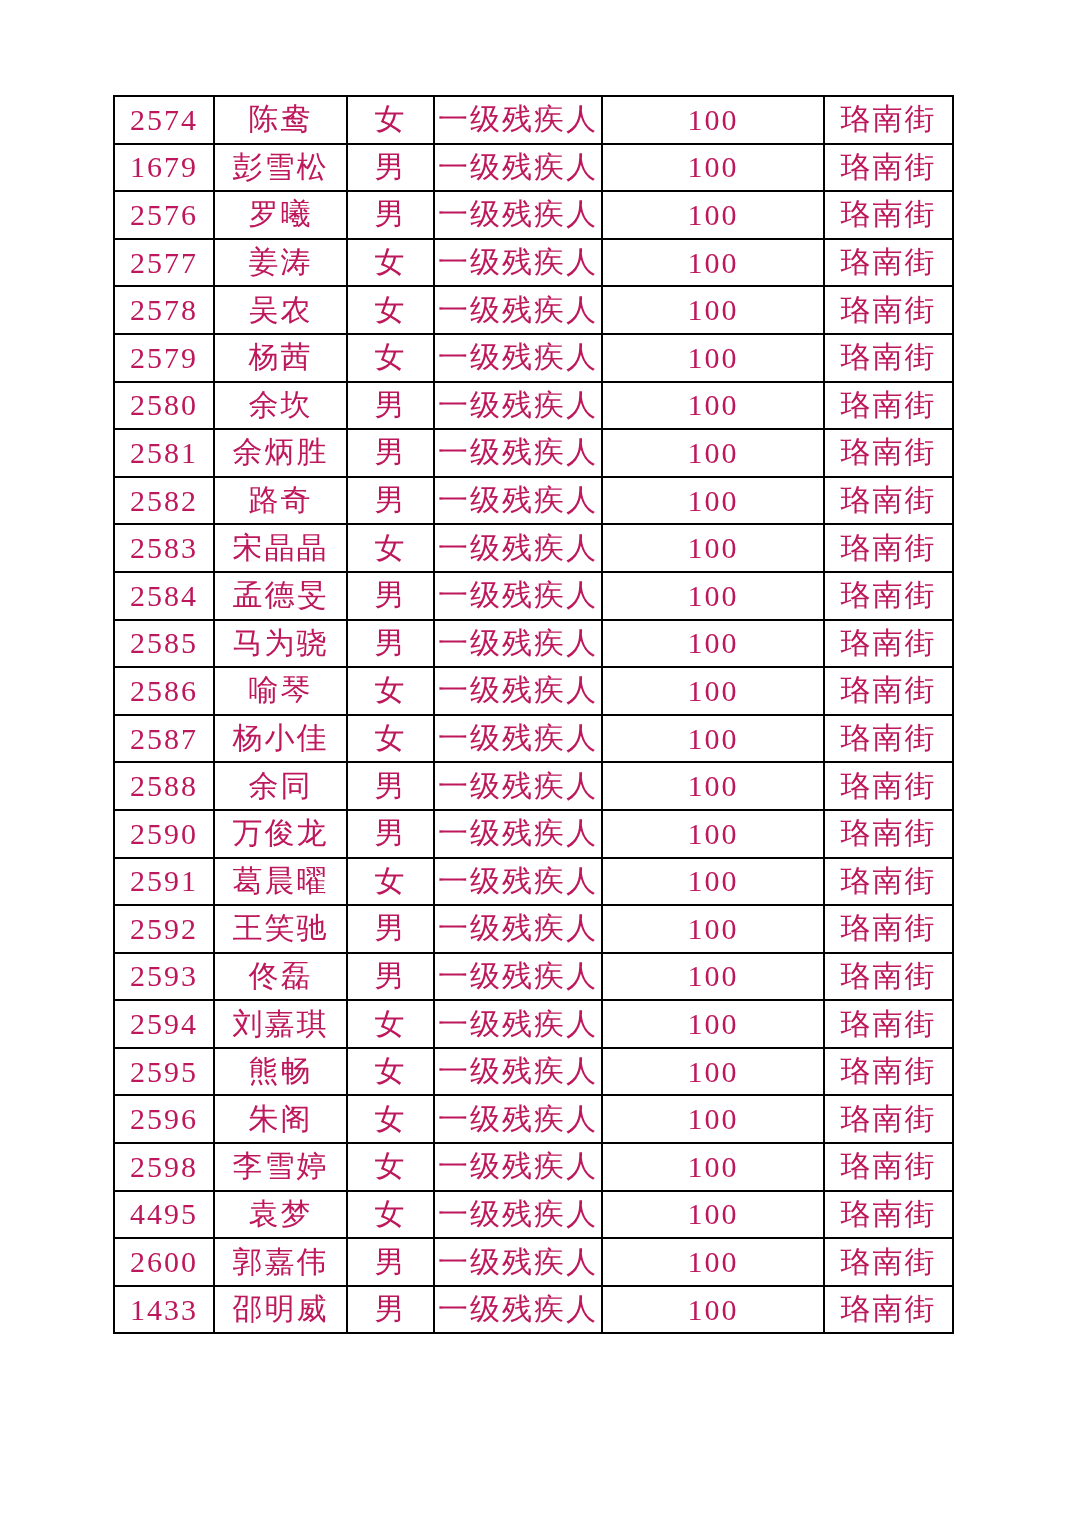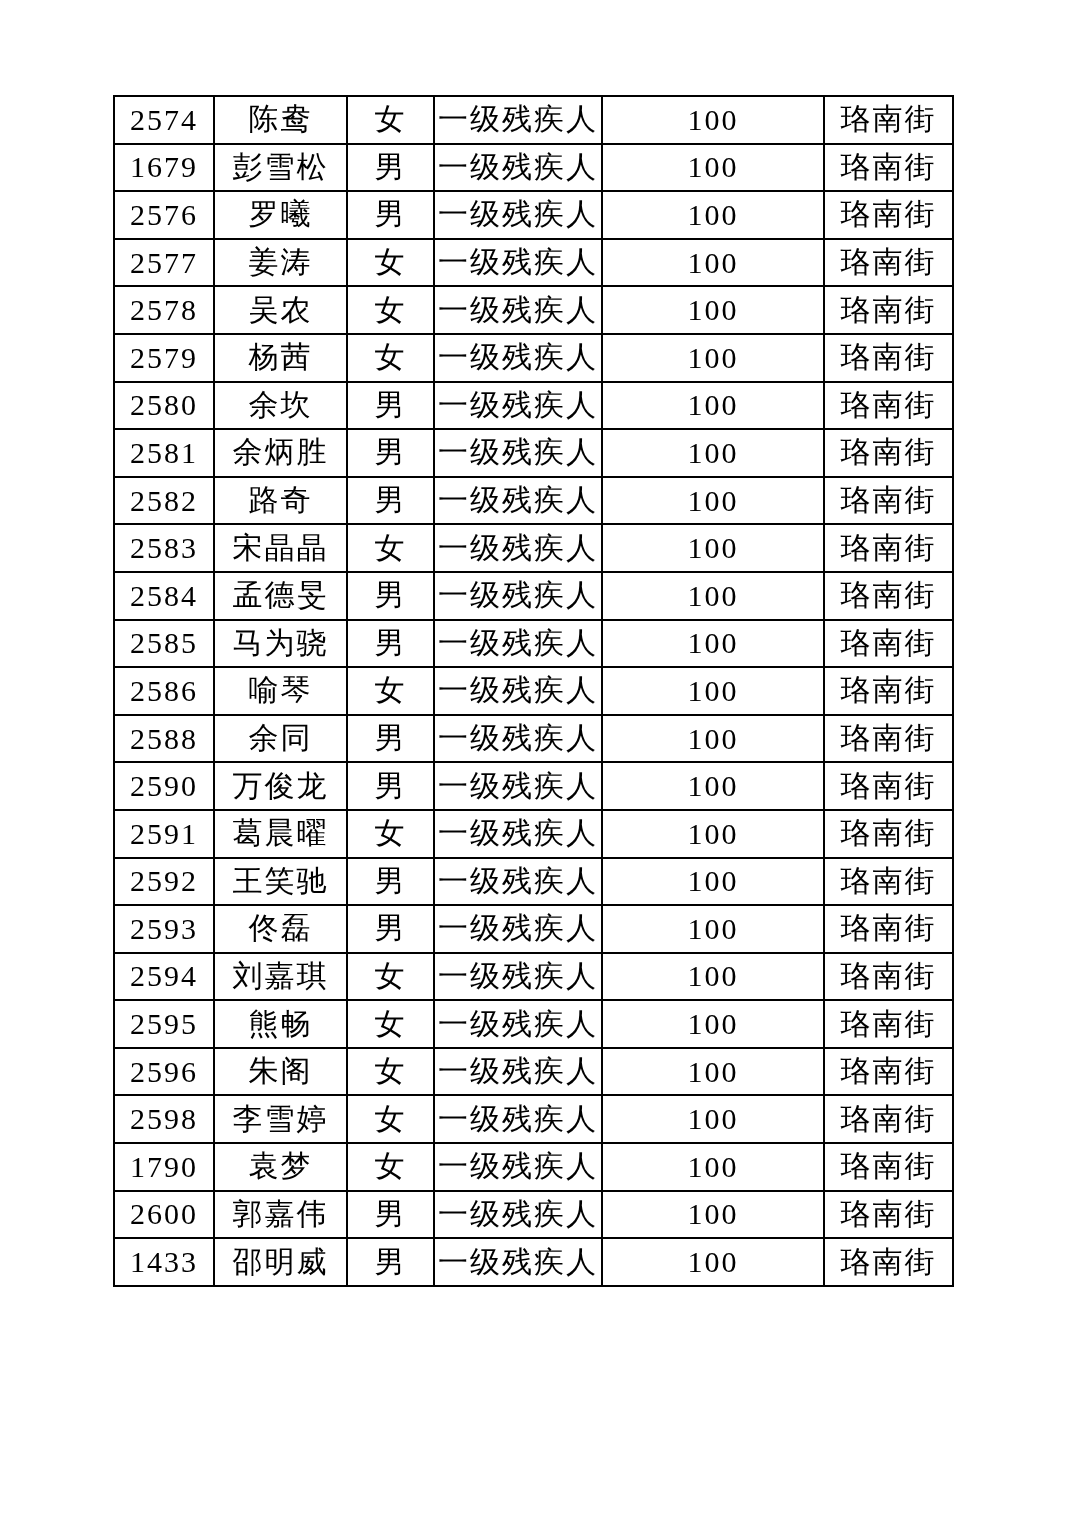--- a/index.html
+++ b/index.html
@@ -7,21 +7,21 @@
     padding: 0;
     background: #ffffff;
   }
   .page {
     position: relative;
     width: 1074px;
     height: 1520px;
     background: #ffffff;
     overflow: hidden;
     font-family: "Liberation Serif", "DejaVu Serif", serif;
-    color: #000000;
+    color: #be185d;
   }
   table.roster {
     position: absolute;
     left: 113px;
     top: 95px;
     width: 839px;
     border-collapse: collapse;
     table-layout: fixed;
   }
   table.roster td {
@@ -154,20 +154,28 @@
         </tr>
         <tr>
           <td>2586</td>
           <td>喻琴</td>
           <td>女</td>
           <td>一级残疾人</td>
           <td>100</td>
           <td>珞南街</td>
         </tr>
         <tr>
+          <td>2587</td>
+          <td>杨小佳</td>
+          <td>女</td>
+          <td>一级残疾人</td>
+          <td>100</td>
+          <td>珞南街</td>
+        </tr>
+        <tr>
           <td>2588</td>
           <td>余同</td>
           <td>男</td>
           <td>一级残疾人</td>
           <td>100</td>
           <td>珞南街</td>
         </tr>
         <tr>
           <td>2590</td>
           <td>万俊龙</td>
@@ -226,21 +234,21 @@
         </tr>
         <tr>
           <td>2598</td>
           <td>李雪婷</td>
           <td>女</td>
           <td>一级残疾人</td>
           <td>100</td>
           <td>珞南街</td>
         </tr>
         <tr>
-          <td>1790</td>
+          <td>4495</td>
           <td>袁梦</td>
           <td>女</td>
           <td>一级残疾人</td>
           <td>100</td>
           <td>珞南街</td>
         </tr>
         <tr>
           <td>2600</td>
           <td>郭嘉伟</td>
           <td>男</td>

